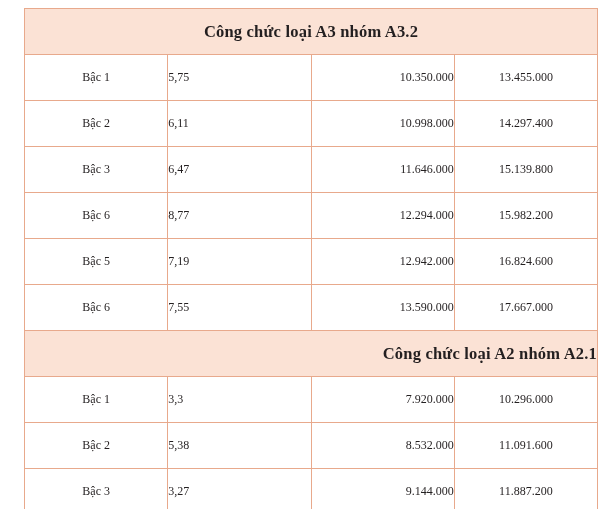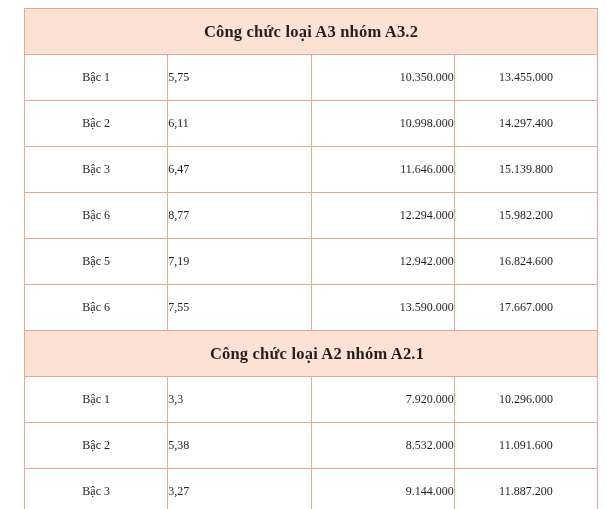--- a/index.html
+++ b/index.html
@@ -40,21 +40,21 @@
   tr.header-row td {
     background: #fbe2d5;
     font-weight: bold;
     font-size: 16.5px;
     letter-spacing: 0.2px;
   }
   tr.header-row.centered td {
     text-align: center;
   }
   tr.header-row.left td {
-    text-align: center;
+    text-align: right;
     padding-left: 12px;
   }
   td.col-rank {
     width: 108px;
     text-align: center;
   }
   td.col-coef {
     width: 92px;
     text-align: left;
   }

